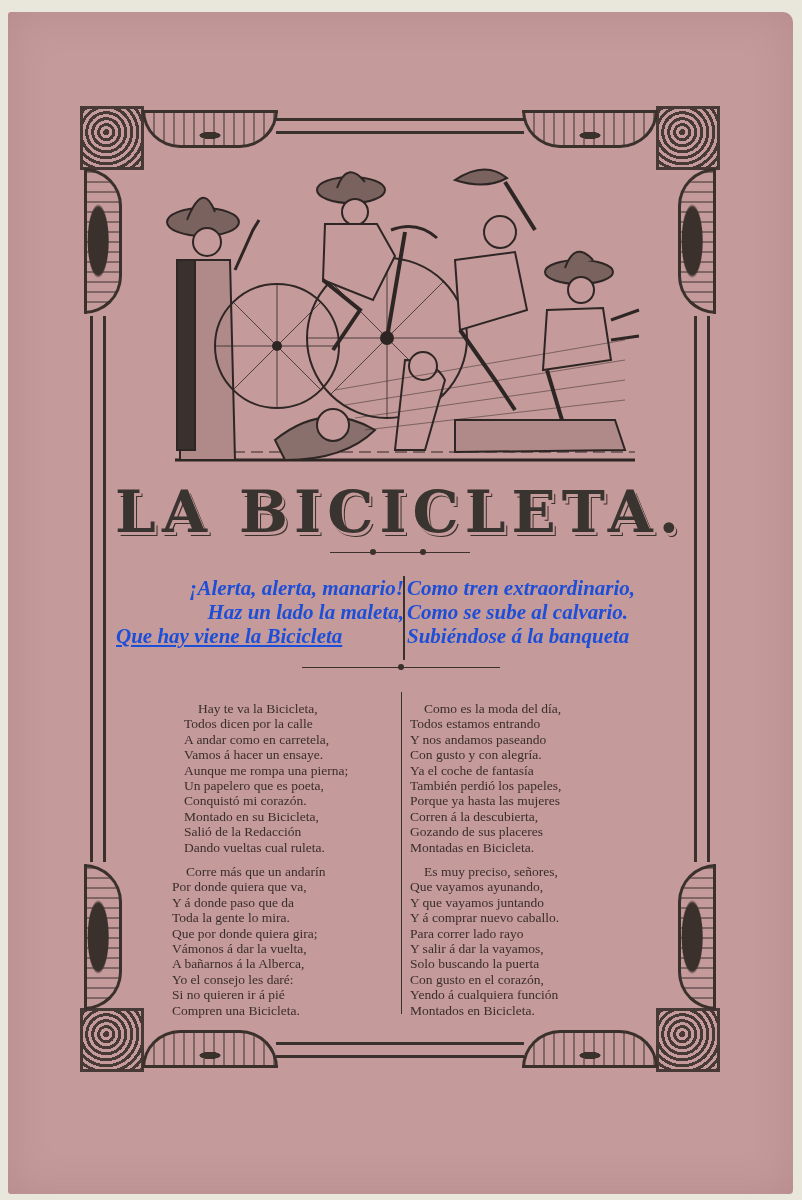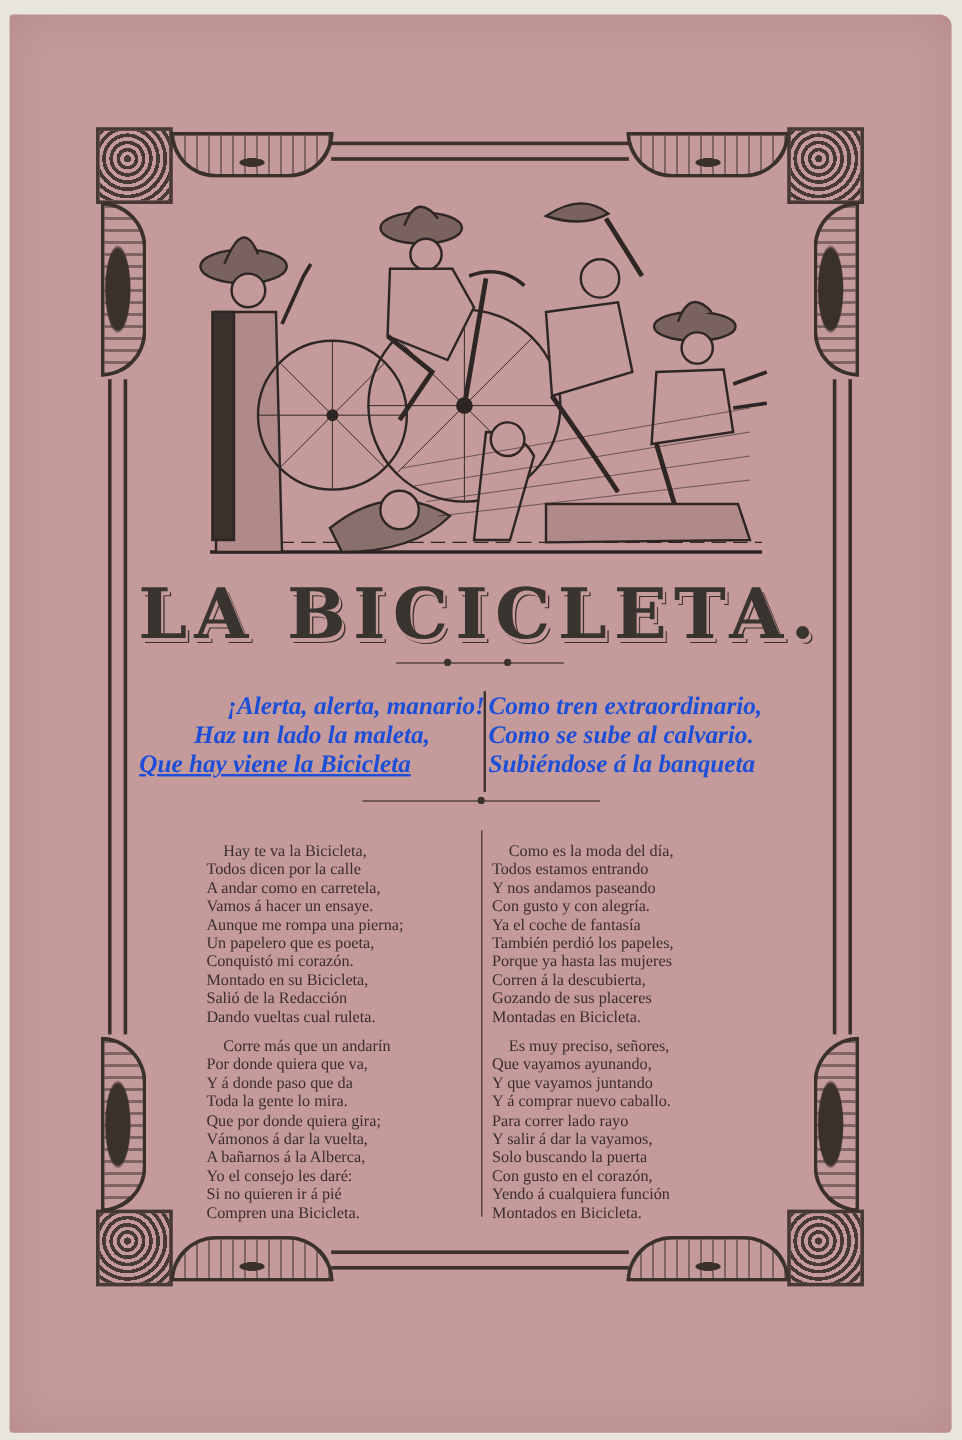--- a/index.html
+++ b/index.html
@@ -179,36 +179,36 @@
 </div>
 
 <div class="title">LA BICICLETA.</div>
 
 <div class="rule" style="left:330px; top:552px; width:140px; height:1px;"></div>
 <div class="rule-dot" style="left:370px; top:549px;"></div>
 <div class="rule-dot" style="left:420px; top:549px;"></div>
 
 <div class="stanza-head left">
   <div>¡Alerta, alerta, manario!</div>
-  <div style="text-align:center; padding-left:2px;">Haz un lado la maleta,</div>
+  <div style="text-align:right; padding-left:2px;">Haz un lado la maleta,</div>
   <div style="text-align:left; padding-left:2px;text-decoration:underline;">Que hay viene la Bicicleta</div>
 </div>
 <div class="vdivider" style="left:403px; top:576px; height:84px;"></div>
 <div class="stanza-head right">
   <div>Como tren extraordinario,</div>
   <div>Como se sube al calvario.</div>
   <div>Subiéndose á la banqueta</div>
 </div>
 
 <div class="rule" style="left:302px; top:667px; width:198px; height:1px;"></div>
 <div class="rule-dot" style="left:398px; top:664px;"></div>
 
 <div class="vdivider" style="left:401px; top:692px; height:322px; width:1px;"></div>
 
-<div class="verse" style="left:172px; top:701px;">
+<div class="verse" style="left:184px; top:701px;">
   <div class="first">Hay te va la Bicicleta,</div>
   <div>Todos dicen por la calle</div>
   <div>A andar como en carretela,</div>
   <div>Vamos á hacer un ensaye.</div>
   <div>Aunque me rompa una pierna;</div>
   <div>Un papelero que es poeta,</div>
   <div>Conquistó mi corazón.</div>
   <div>Montado en su Bicicleta,</div>
   <div>Salió de la Redacción</div>
   <div>Dando vueltas cual ruleta.</div>

